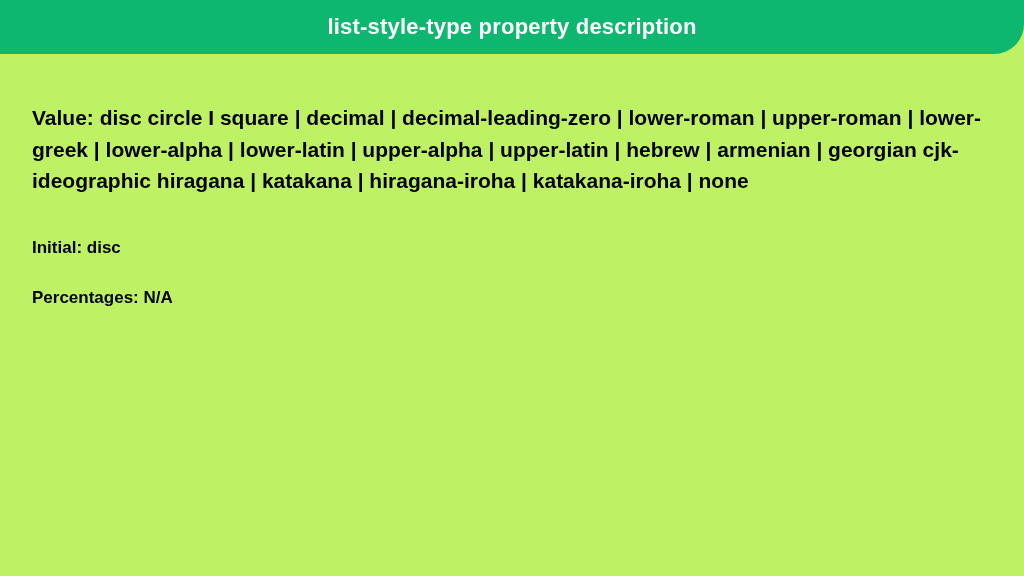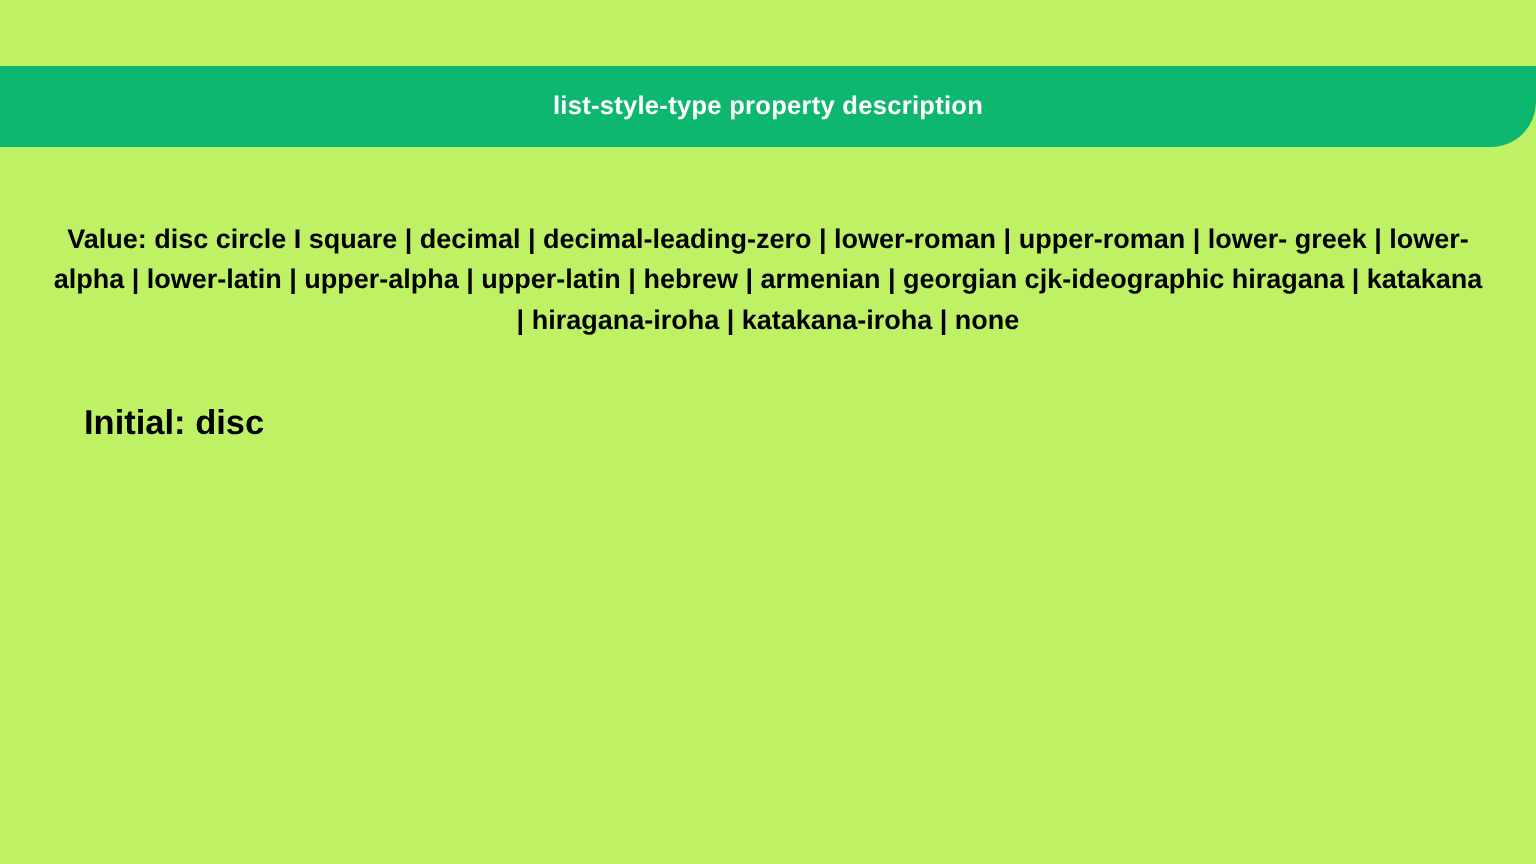--- a/index.html
+++ b/index.html
@@ -10,48 +10,47 @@
     color: #000;
     font-weight: 700;
   }
   .header {
     background: #0eb770;
     color: #fff;
     height: 54px;
     display: flex;
     align-items: center;
     justify-content: center;
-    font-size: 17px;
+    font-size: 22px;
     font-weight: 700;
     border-bottom-right-radius: 30px;
     letter-spacing: 0.2px;
-    margin-top: 44px;
   }
   .content {
     padding: 48px 24px 0 24px;
   }
   .value-block {
-    text-align: center;
-    font-size: 18px;
+    font-size: 21px;
     line-height: 1.5;
     margin: 0 auto 40px auto;
     max-width: 960px;
   }
   .detail-row {
-    font-size: 23px;
-    margin: 0 0 28px 32px;
+    font-size: 17px;
+    margin: 0 0 28px 8px;
     line-height: 1.3;
   }
   .detail-row.small-indent {
     margin-left: 14px;
   }
 </style>
 </head>
 <body>
 
 <div class="header">
   <span>list-style-type property description</span>
 </div>
 
 <div class="content">
   <div class="value-block">Value:  disc circle I square | decimal | decimal-leading-zero | lower-roman | upper-roman | lower- greek | lower-alpha | lower-latin | upper-alpha | upper-latin | hebrew | armenian | georgian cjk-ideographic hiragana | katakana | hiragana-iroha | katakana-iroha | none</div>
   <div class="detail-row">Initial: disc</div>
+  <div class="detail-row">Percentages: N/A</div>
 </div>
 
 </body></html>

